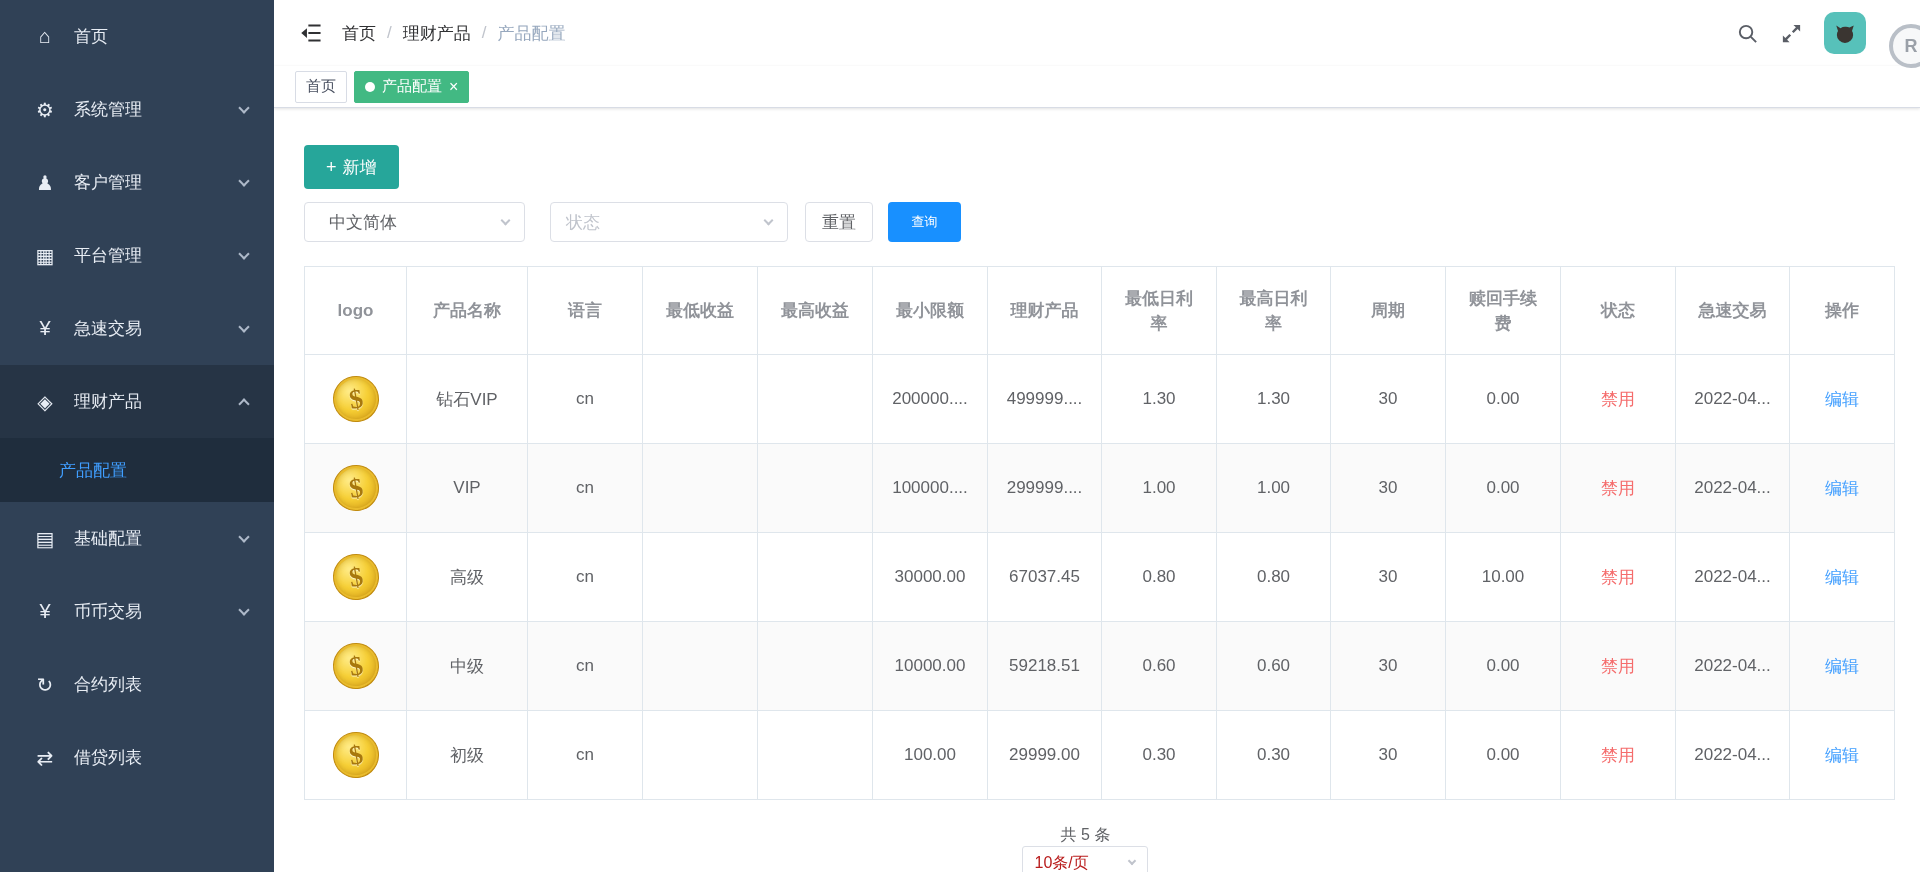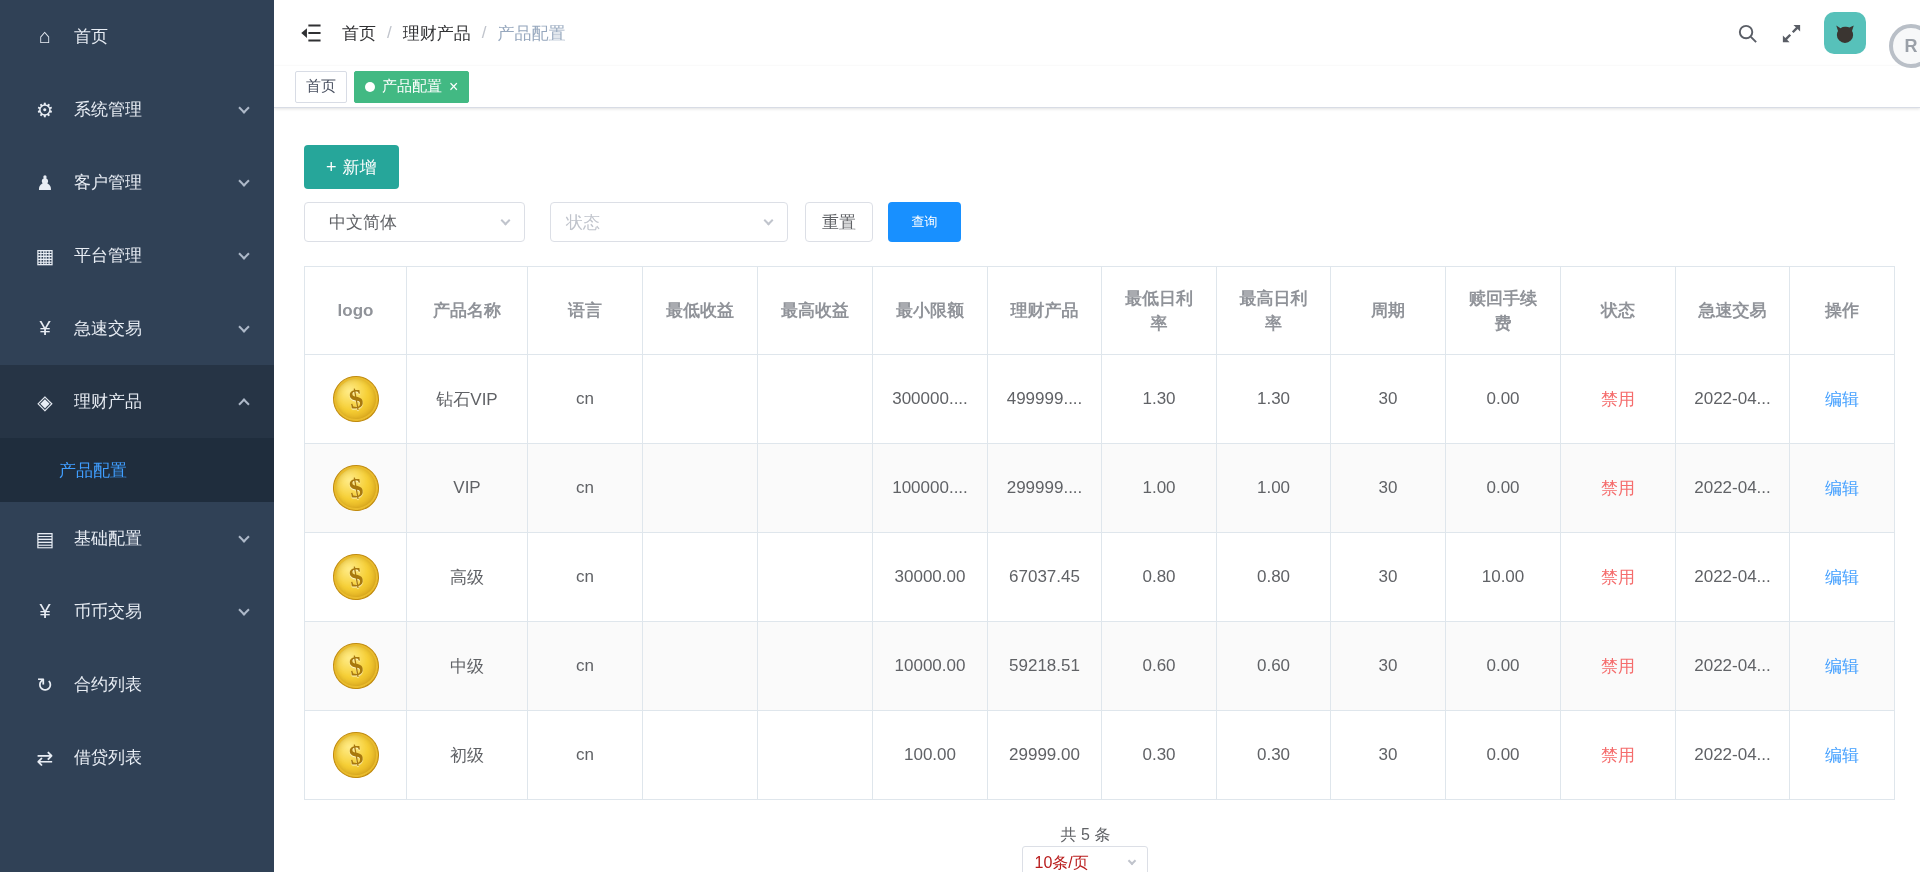--- a/index.html
+++ b/index.html
@@ -331,21 +331,21 @@
         </thead>
         <tbody>
             <tr>
               <td><span class="coin">
                   <span class="coin-symbol">$</span>
                 </span></td>
               <td>钻石VIP</td>
               <td>cn</td>
               <td></td>
               <td></td>
-              <td>300000....</td>
+              <td>200000....</td>
               <td>499999....</td>
               <td>1.30</td>
               <td>1.30</td>
               <td>30</td>
               <td>0.00</td>
               <td><span class="status-text">禁用</span></td>
               <td>2022-04...</td>
               <td><a class="edit-link">编辑</a></td>
             </tr>
             <tr>

